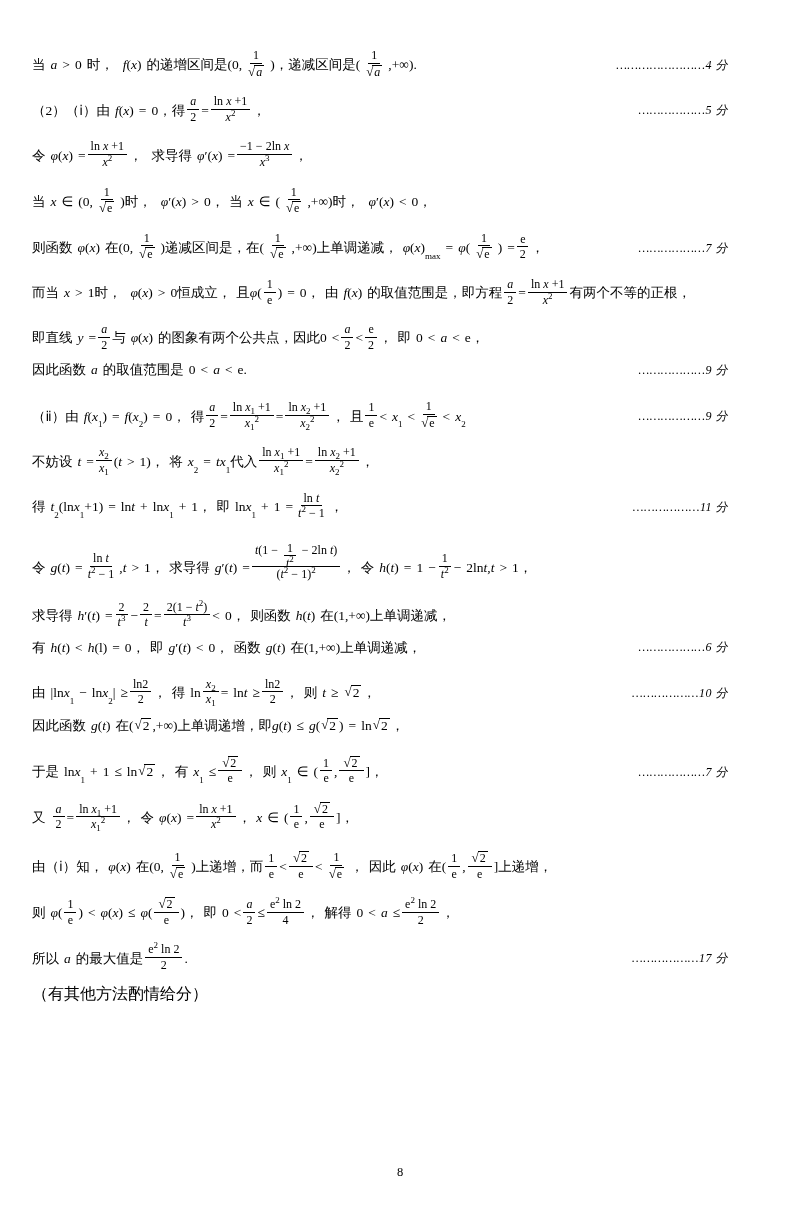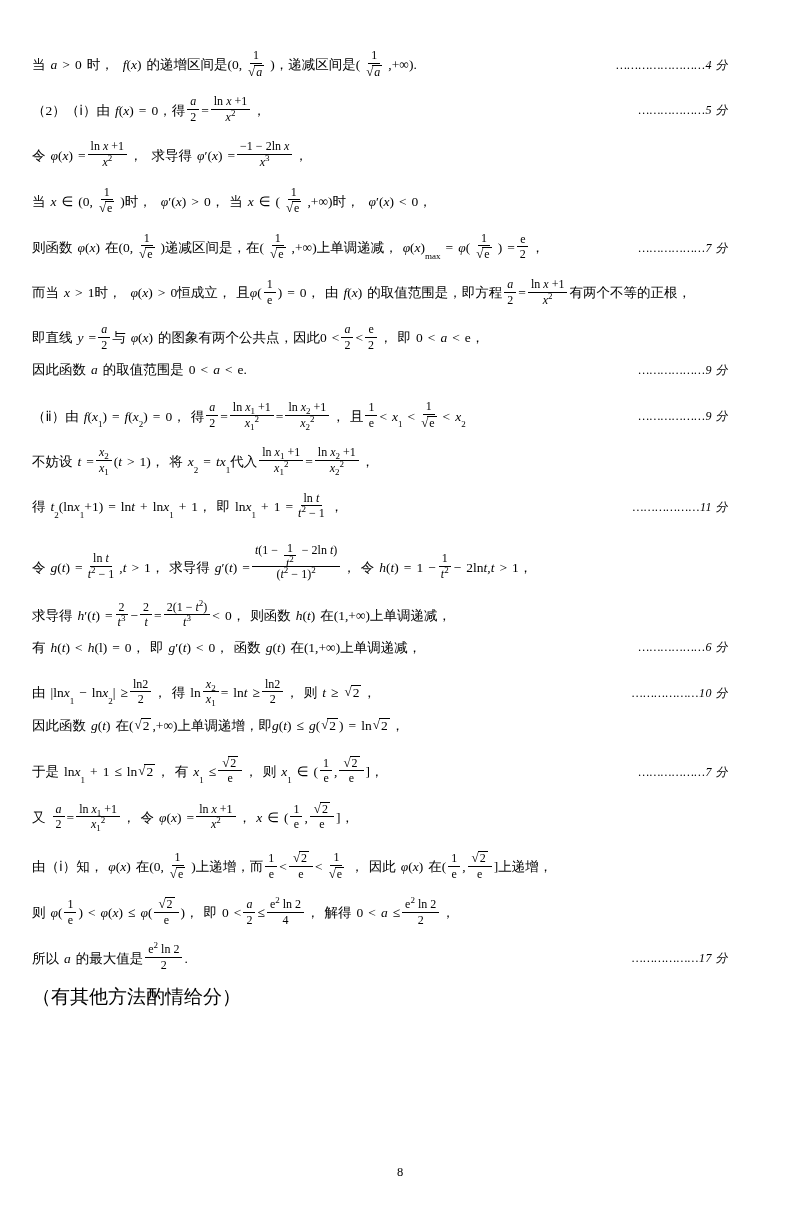--- a/index.html
+++ b/index.html
@@ -102,21 +102,21 @@
   }
   .pagenum {
     position: absolute;
     left: 0;
     right: 0;
     bottom: 28px;
     text-align: center;
     font-size: 12.5px;
   }
   .footnote {
-    font-size: 19px;
+    font-size: 16px;
     margin-top: 2px;
   }
   .big { margin-bottom: 20px; }
 </style>
 </head>
 <body>
 
 <div class="page">
 
   <div class="line">

